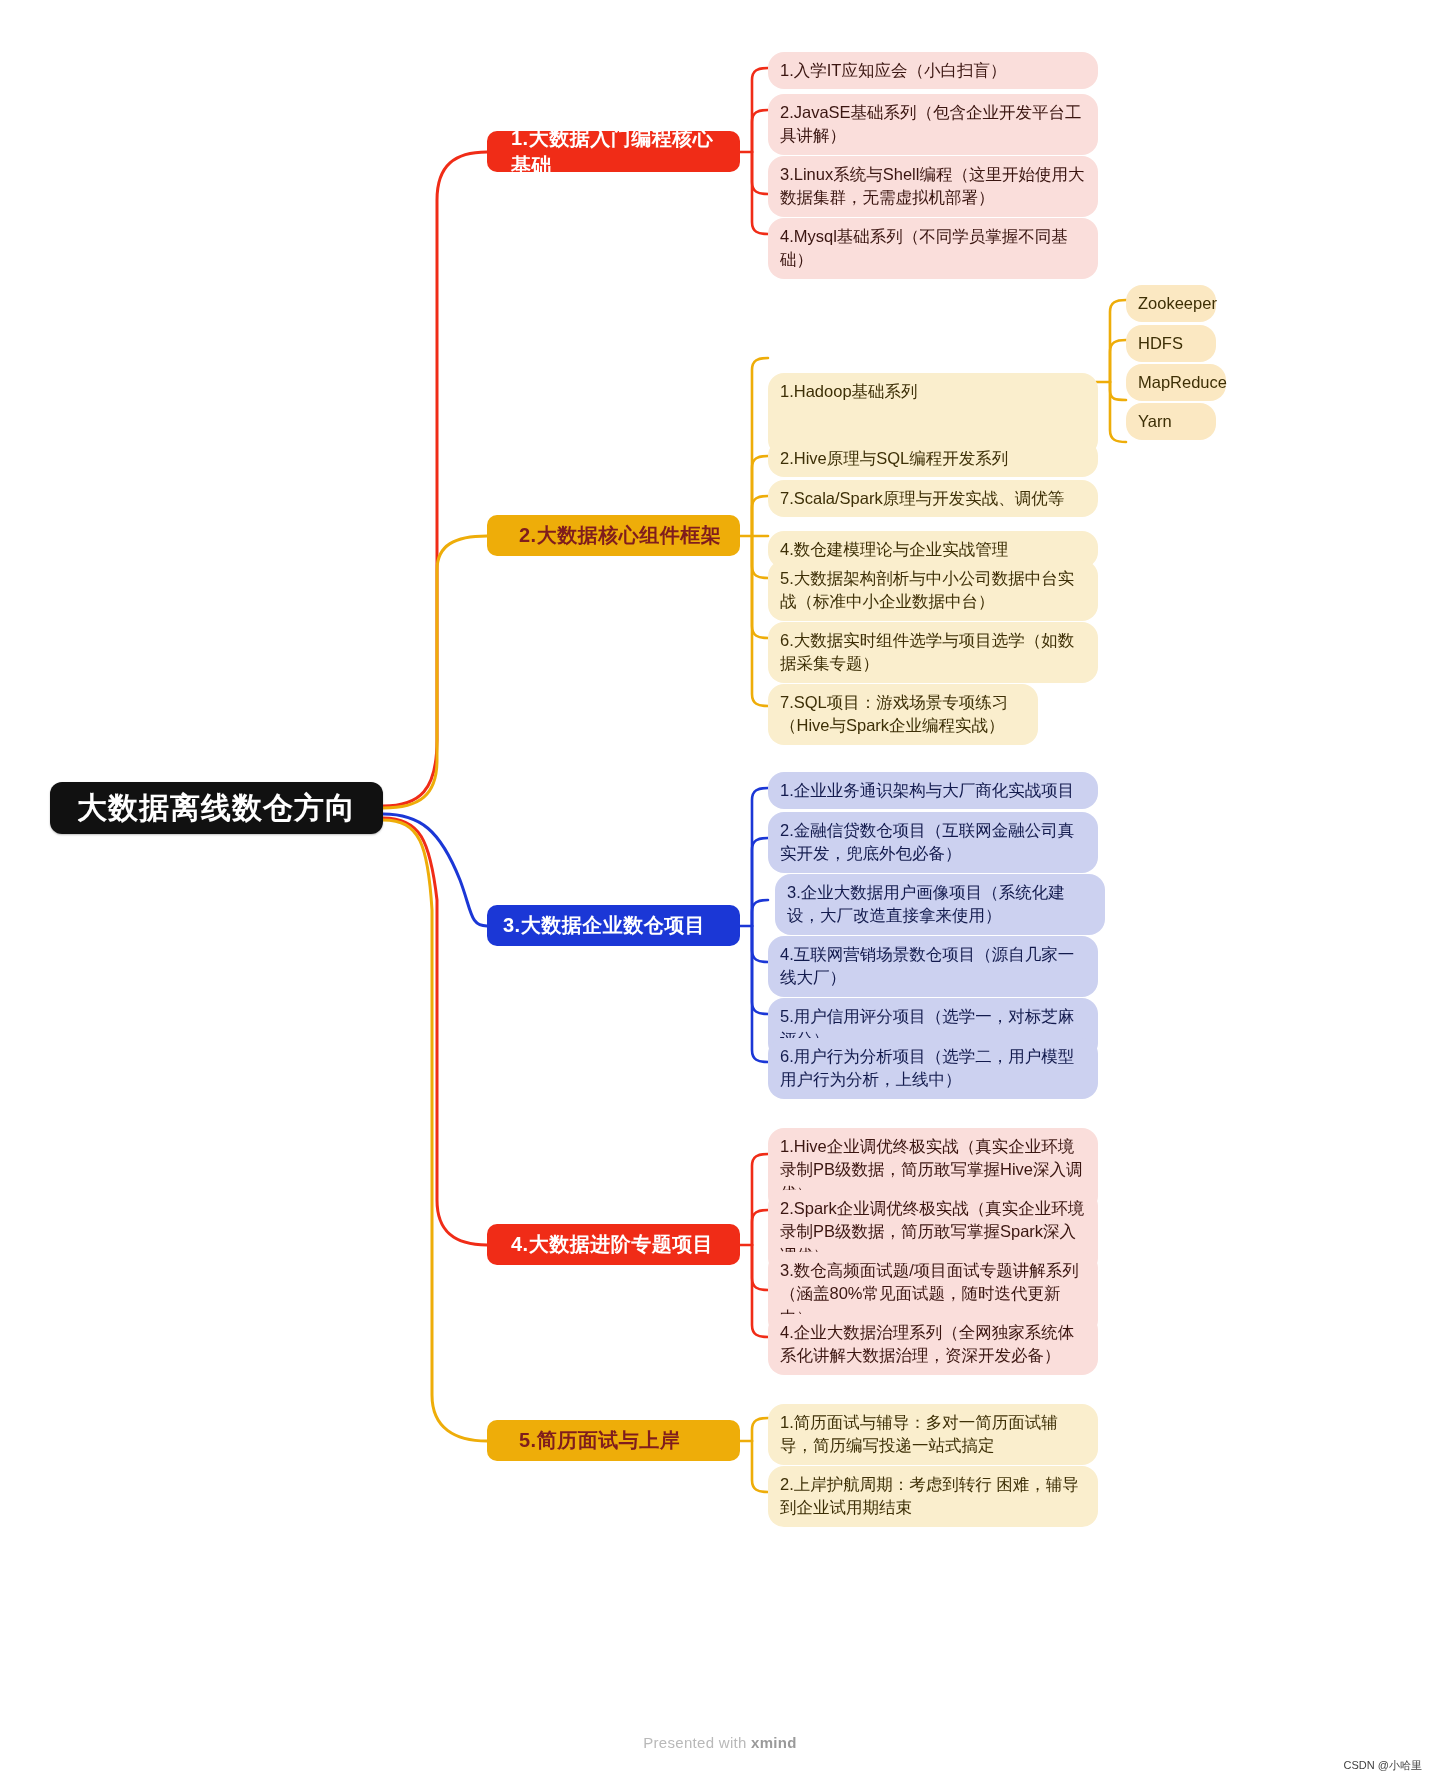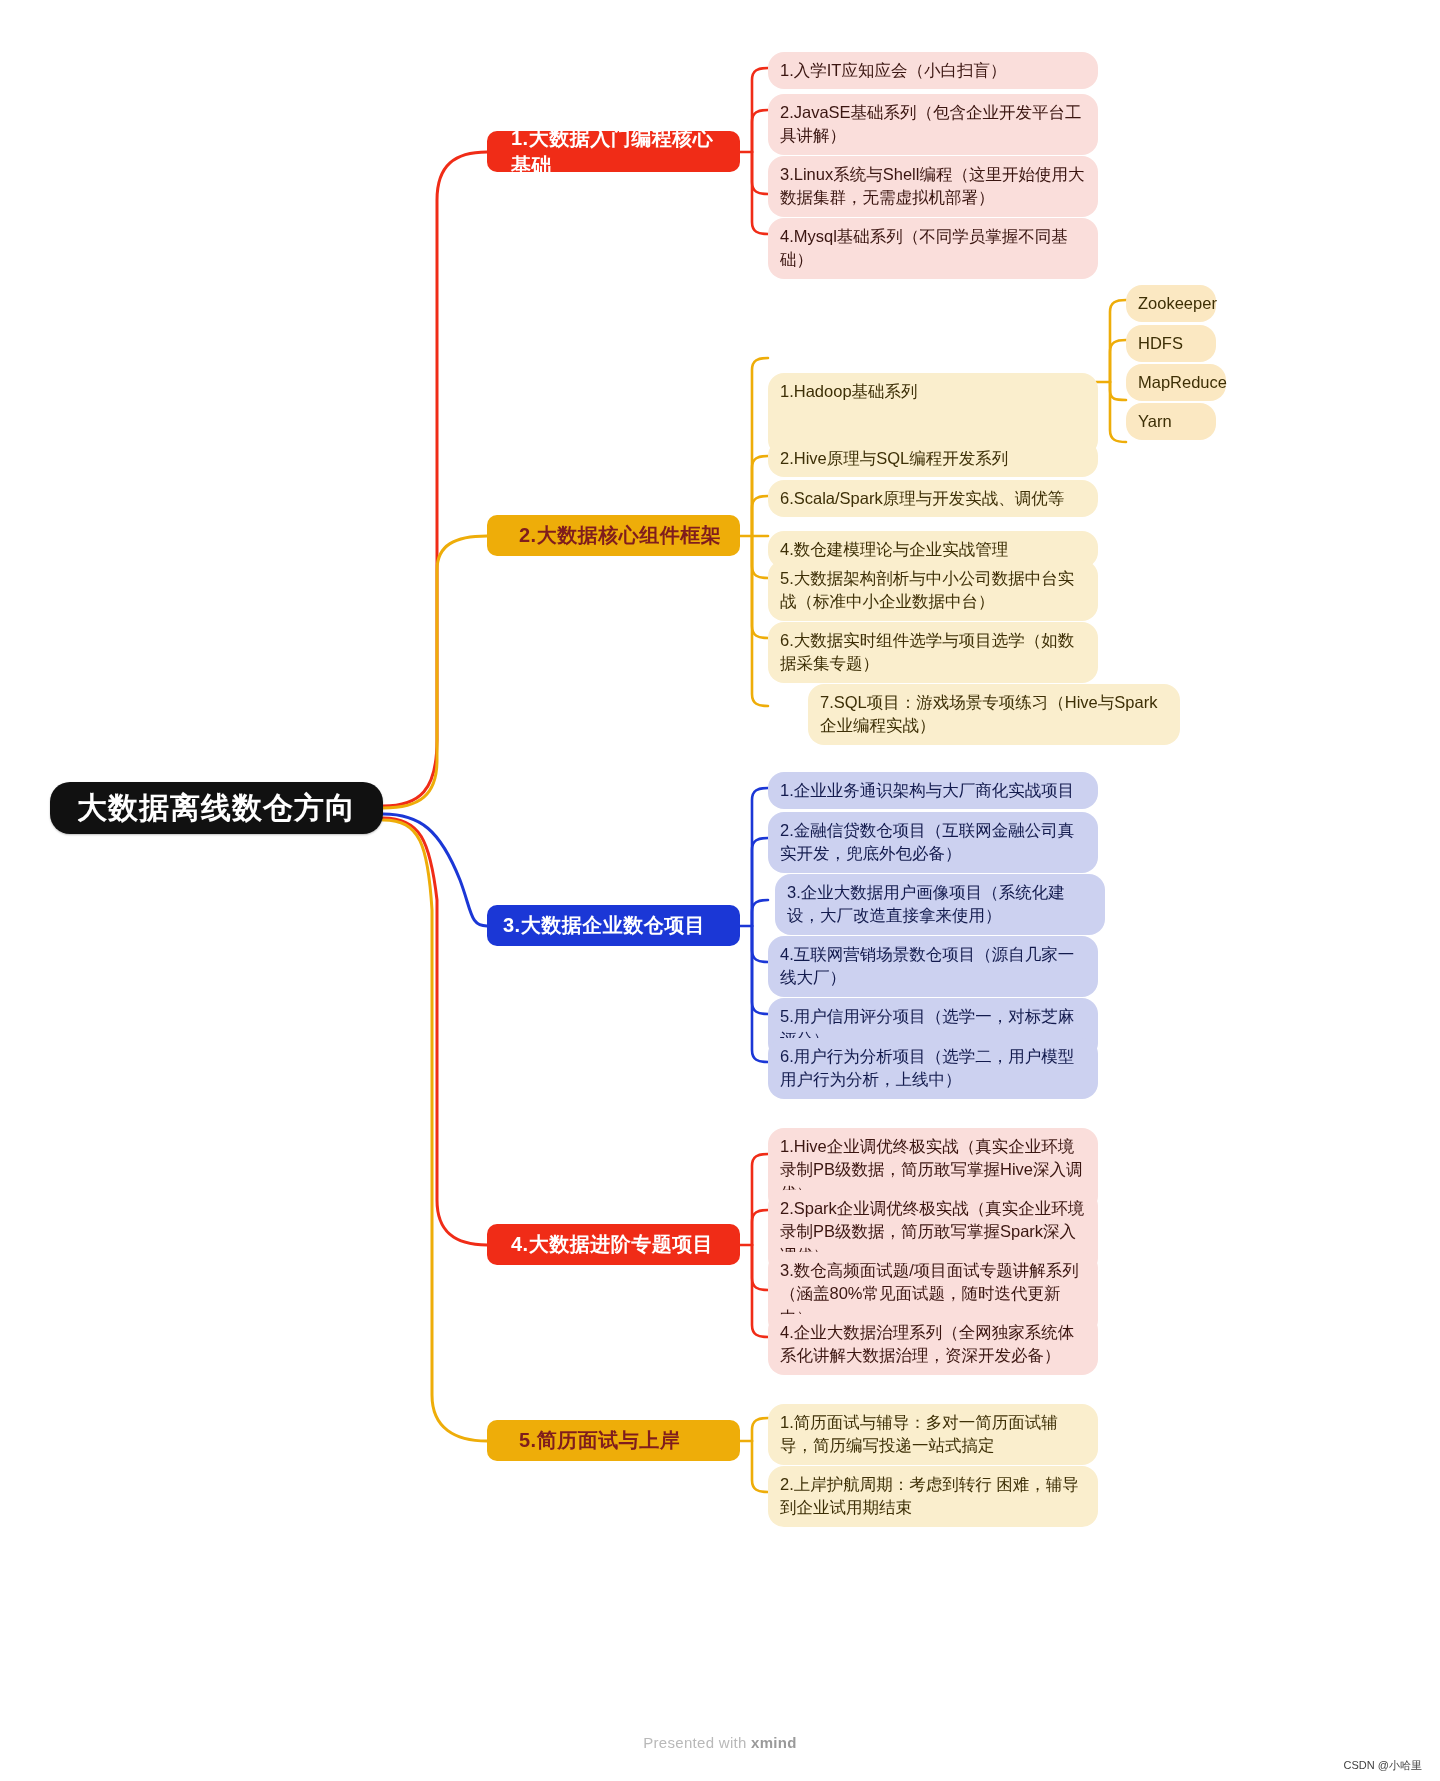--- a/index.html
+++ b/index.html
@@ -32,21 +32,21 @@
     display: flex;
     align-items: center;
     border-radius: 12px;
     z-index: 5;
   }
 
   
   .root {
     background: #111111;
     color: #ffffff;
-    border-radius: 20px;
+    border-radius: 12px;
     padding: 0 22px;
     font-size: 30px;
     font-weight: bold;
     letter-spacing: 1px;
     justify-content: center;
     box-shadow: 0 1px 2px rgba(0,0,0,.25);
   }
 
   
   .branch {
@@ -207,32 +207,32 @@
     <span class="leaf-inner">MapReduce</span>
   </div>
   <div class="node leaf tan" style="left:1126px; top:403px; width:90px; min-height:29px;">
     <span class="leaf-inner">Yarn</span>
   </div>
 
   <div class="node leaf cream" style="left:768px; top:440px; width:330px; min-height:33px;">
     <span class="leaf-inner">2.Hive原理与SQL编程开发系列</span>
   </div>
   <div class="node leaf cream" style="left:768px; top:480px; width:330px; min-height:33px;">
-    <span class="leaf-inner">6.Scala/Spark原理与开发实战、调优等</span>
+    <span class="leaf-inner">7.Scala/Spark原理与开发实战、调优等</span>
   </div>
   <div class="node leaf cream" style="left:768px; top:520px; width:330px; min-height:33px;margin-top:11px;">
     <span class="leaf-inner">4.数仓建模理论与企业实战管理</span>
   </div>
   <div class="node leaf cream" style="left:768px; top:560px; width:330px; min-height:55px;">
     <span class="leaf-inner">5.大数据架构剖析与中小公司数据中台实战（标准中小企业数据中台）</span>
   </div>
   <div class="node leaf cream" style="left:768px; top:622px; width:330px; min-height:55px;">
     <span class="leaf-inner">6.大数据实时组件选学与项目选学（如数据采集专题）</span>
   </div>
-  <div class="node leaf cream" style="left:808px; top:684px; width:372px; min-height:55px;">
+  <div class="node leaf cream" style="left:768px; top:684px; width:270px; min-height:55px;">
     <span class="leaf-inner">7.SQL项目：游戏场景专项练习（Hive与Spark企业编程实战）</span>
   </div>
 
   <div class="node branch blue" style="left:487px; top:905px; width:253px; height:41px;">
     <span>3.大数据企业数仓项目</span>
   </div>
 
   <div class="node leaf violet" style="left:768px; top:772px; width:330px; min-height:33px;">
     <span class="leaf-inner">1.企业业务通识架构与大厂商化实战项目</span>
   </div>

